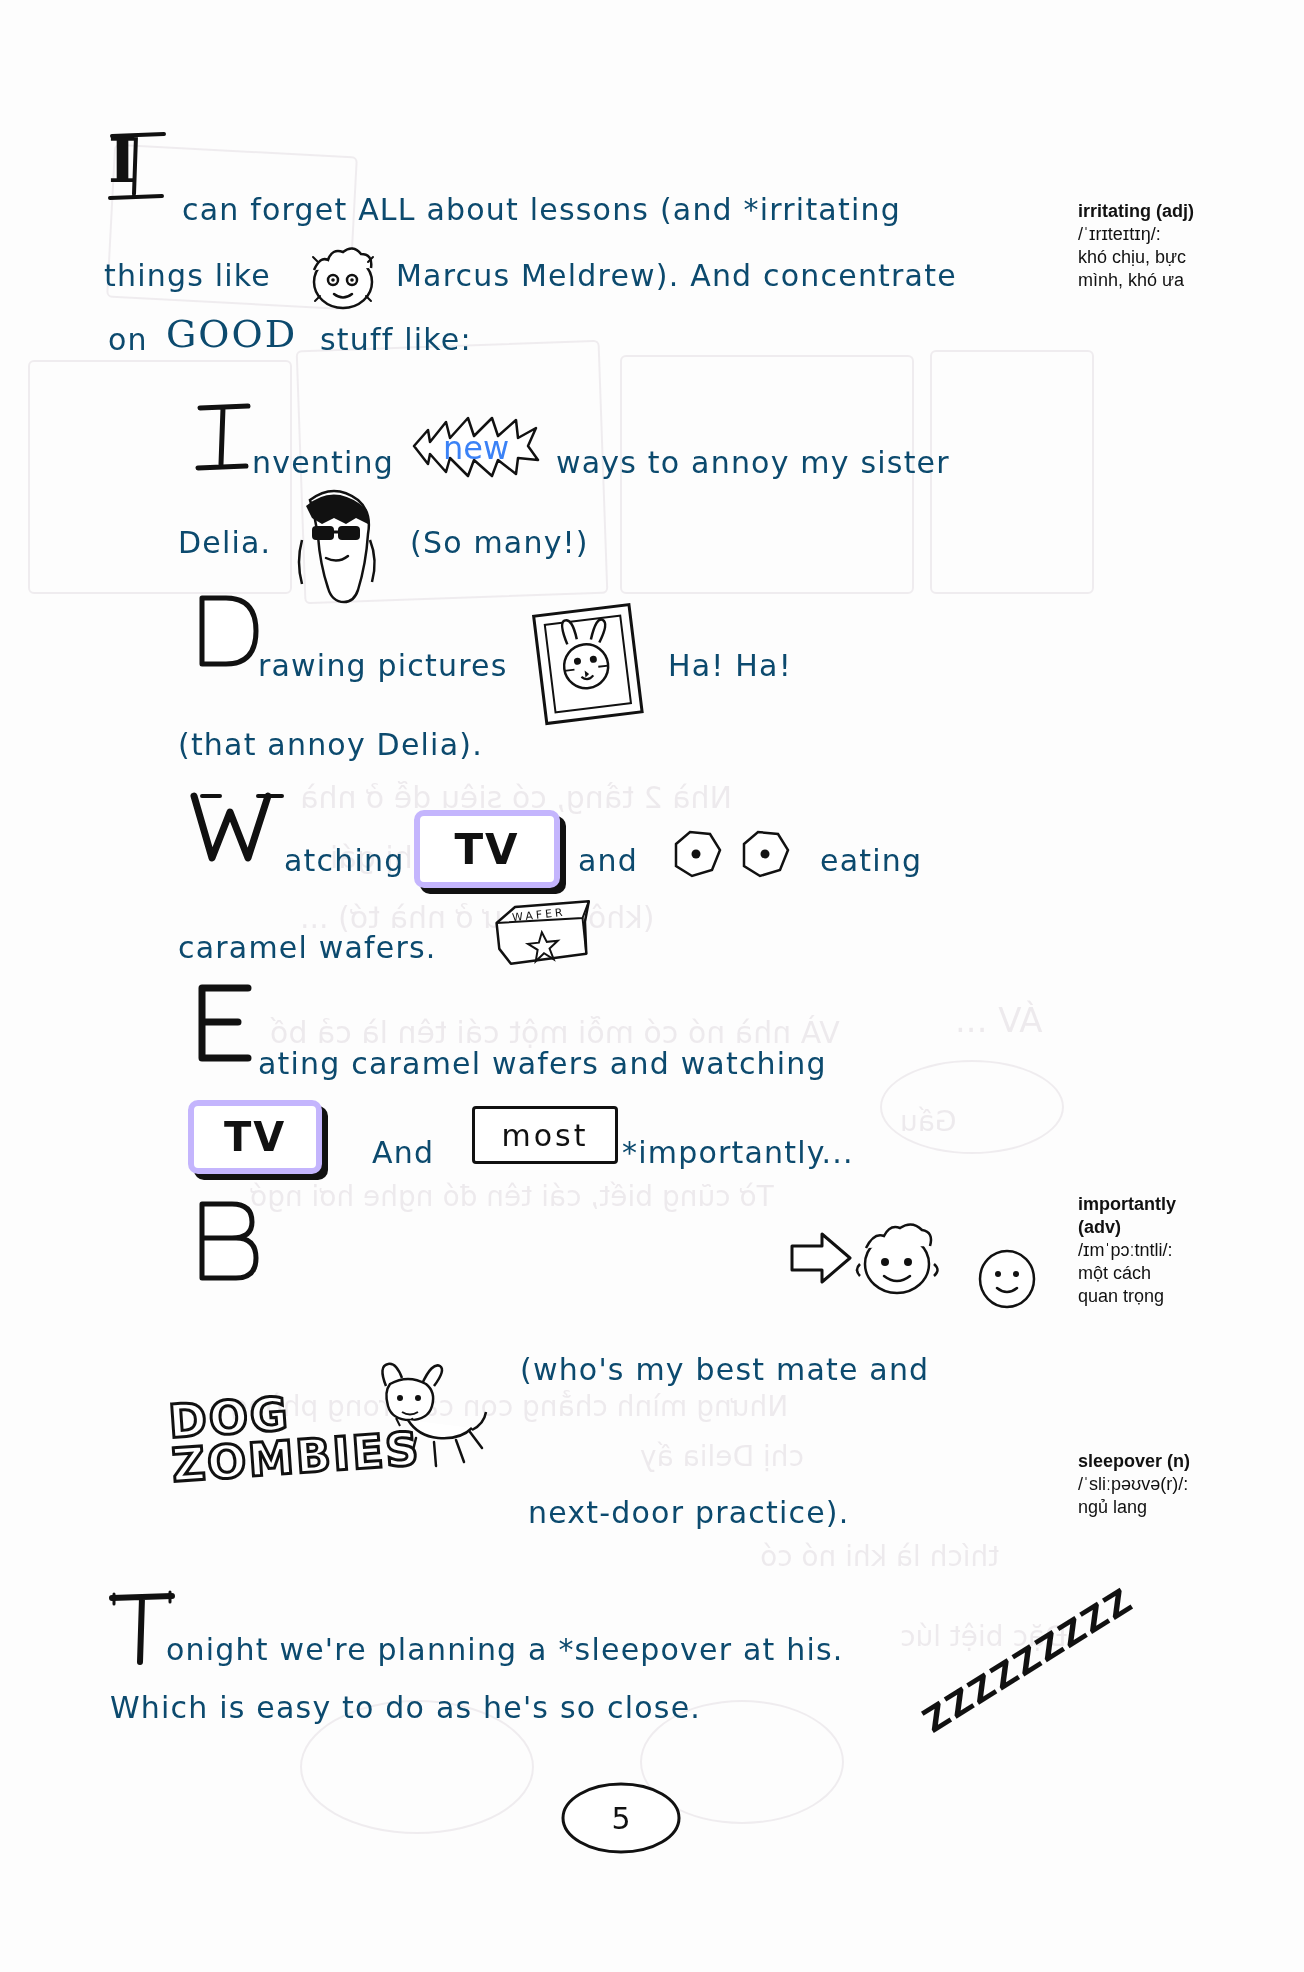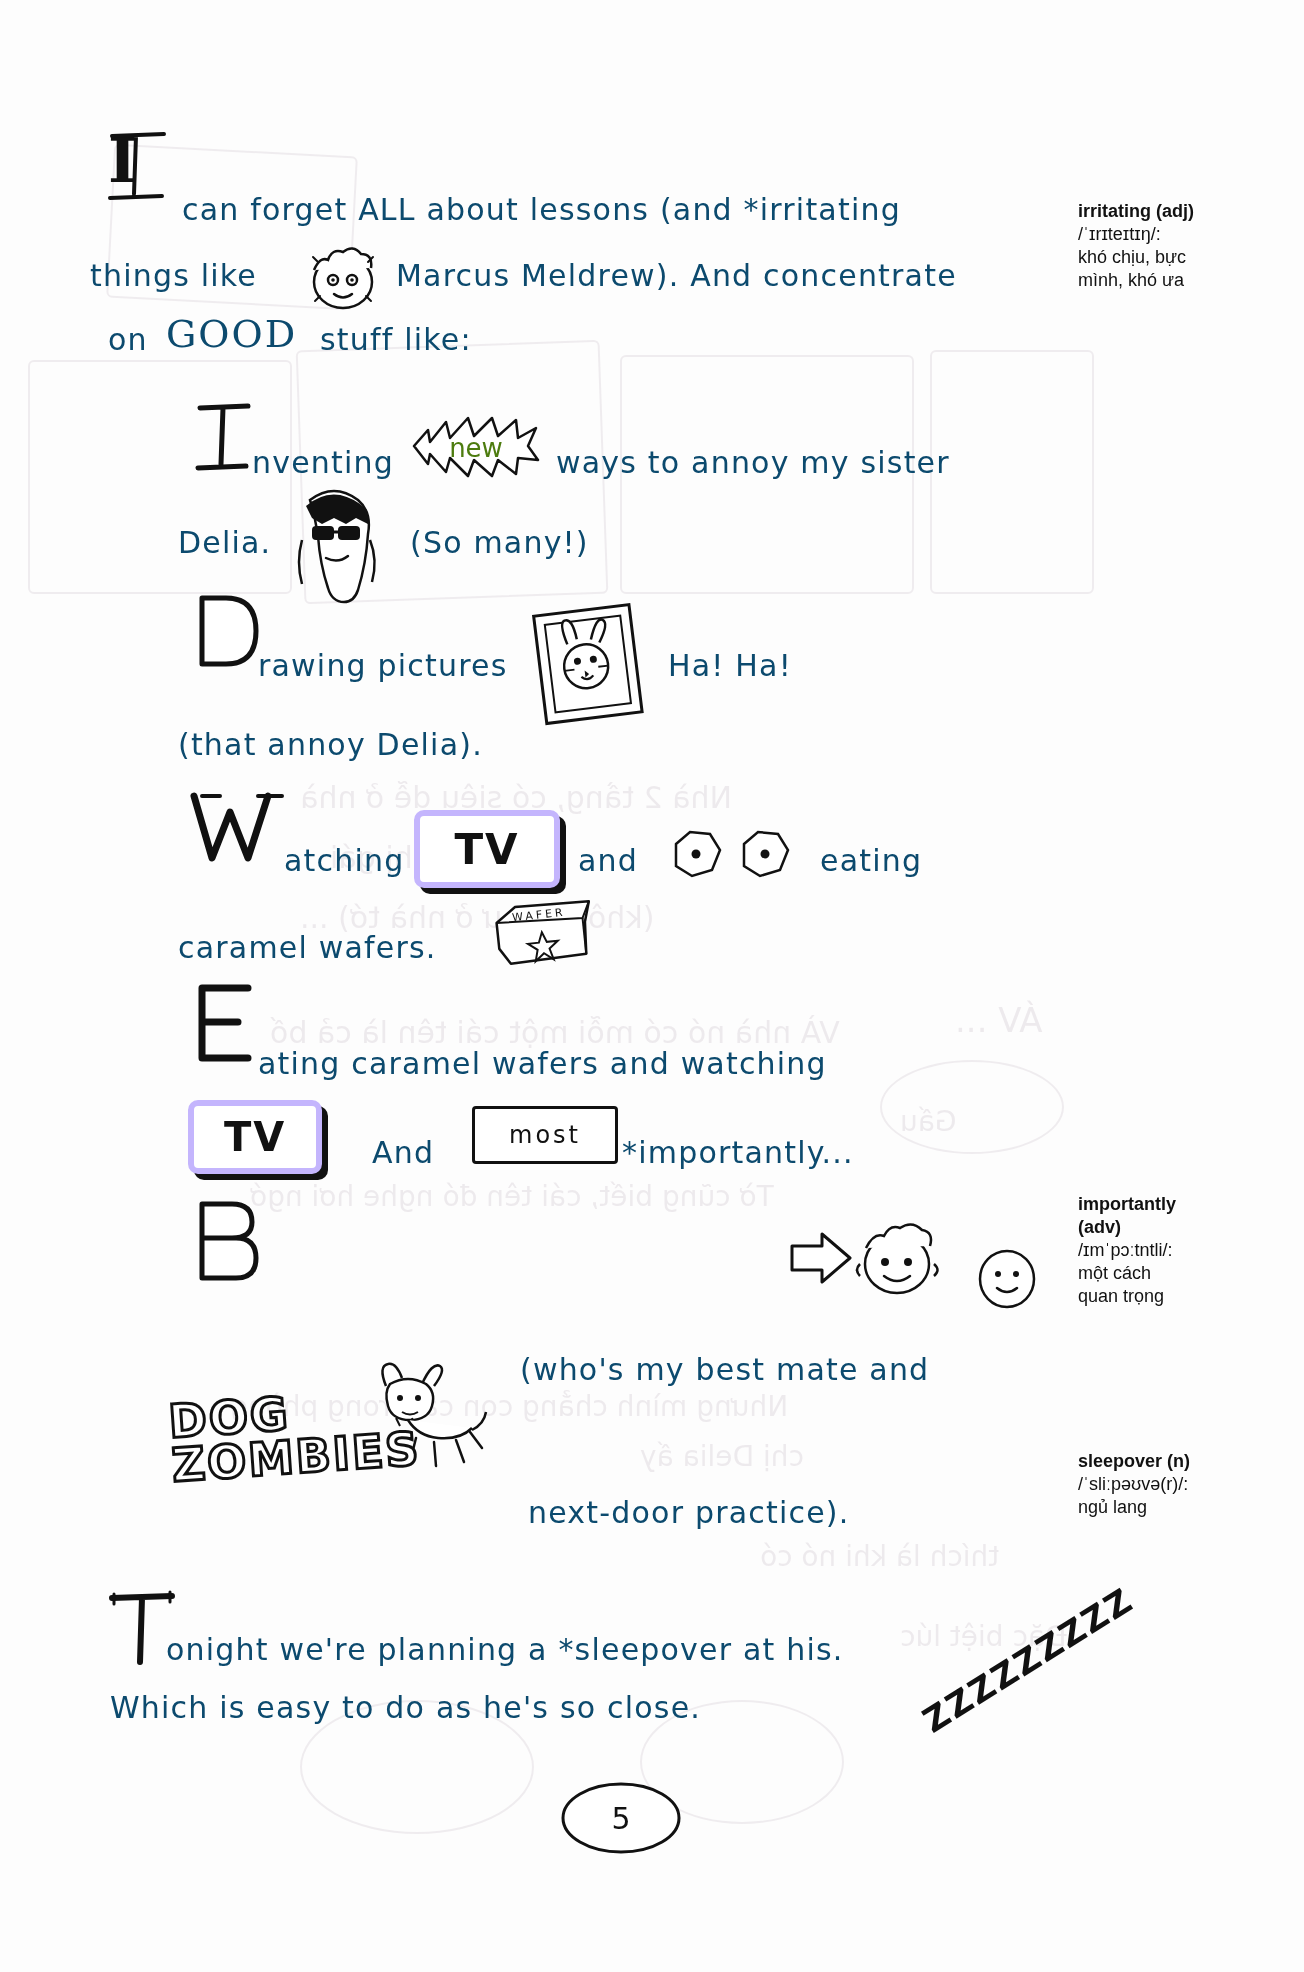--- a/index.html
+++ b/index.html
@@ -93,34 +93,34 @@
     justify-content: center;
     letter-spacing: 2px;
     box-shadow: 6px 6px 0 #111;
   }
   .most-box {
     position: absolute;
     border: 3px solid #111;
     border-radius: 4px;
     background: #fff;
     font-family: "DejaVu Sans", sans-serif;
-    font-size: 24px;
+    font-size: 30px;
     letter-spacing: 3px;
     display: flex;
     align-items: center;
     justify-content: center;
   }
   .starburst {
     position: absolute;
     display: flex;
     align-items: center;
     justify-content: center;
     font-family: "DejaVu Sans", sans-serif;
-    font-size: 26px;
-    color: #4d7c0f;
+    font-size: 32px;
+    color: #3b82f6;
   }
   .dogzombies {
     position: absolute;
     font-family: "DejaVu Sans", sans-serif;
     font-weight: bold;
     font-size: 46px;
     letter-spacing: 2px;
     line-height: 0.95;
     color: #fff;
     -webkit-text-stroke: 3px #111;
@@ -180,21 +180,21 @@
     <div class="ghost-text" style="left:900px; top:1620px; font-size:28px;">Đặc biệt lúc</div>
     <div class="ghost-text" style="left:955px; top:1000px; font-size:34px;">ÁV ...</div>
   </div>
 
   <div class="dropcap" style="left:108px; top:130px;">I</div>
   <svg class="doodle" style="left:100px; top:128px;" width="74" height="78" viewBox="0 0 74 78">
     <path d="M12 8 L64 6 M36 8 L34 66 M10 70 L62 68" stroke="#111" stroke-width="4" fill="none" stroke-linecap="round"></path>
   </svg>
   <div class="hw" style="left:182px; top:192px;">can forget ALL about lessons (and *irritating</div>
 
-  <div class="hw" style="left:90px; top:258px;">things like</div>
+  <div class="hw" style="left:104px; top:258px;">things like</div>
 
   <svg class="doodle" style="left:300px; top:240px;" width="86" height="74" viewBox="0 0 86 74">
     <ellipse cx="43" cy="42" rx="29" ry="26" fill="#fff" stroke="#111" stroke-width="2.5"></ellipse>
     <path d="M14 30 q6-14 14-10 q4-12 15-8 q10-8 18 2 q12 0 10 14" fill="#fff" stroke="#111" stroke-width="2.5"></path>
     <circle cx="33" cy="40" r="5" fill="#fff" stroke="#111" stroke-width="2.5"></circle>
     <circle cx="52" cy="40" r="5" fill="#fff" stroke="#111" stroke-width="2.5"></circle>
     <circle cx="33" cy="40" r="1.8" fill="#111"></circle>
     <circle cx="52" cy="40" r="1.8" fill="#111"></circle>
     <path d="M34 54 q9 7 18 0" stroke="#111" stroke-width="2.5" fill="none" stroke-linecap="round"></path>
     <path d="M20 56 l-5 5 M66 56 l5 5 M18 22 l-5-5 M68 22 l5-5" stroke="#111" stroke-width="2" stroke-linecap="round"></path>

